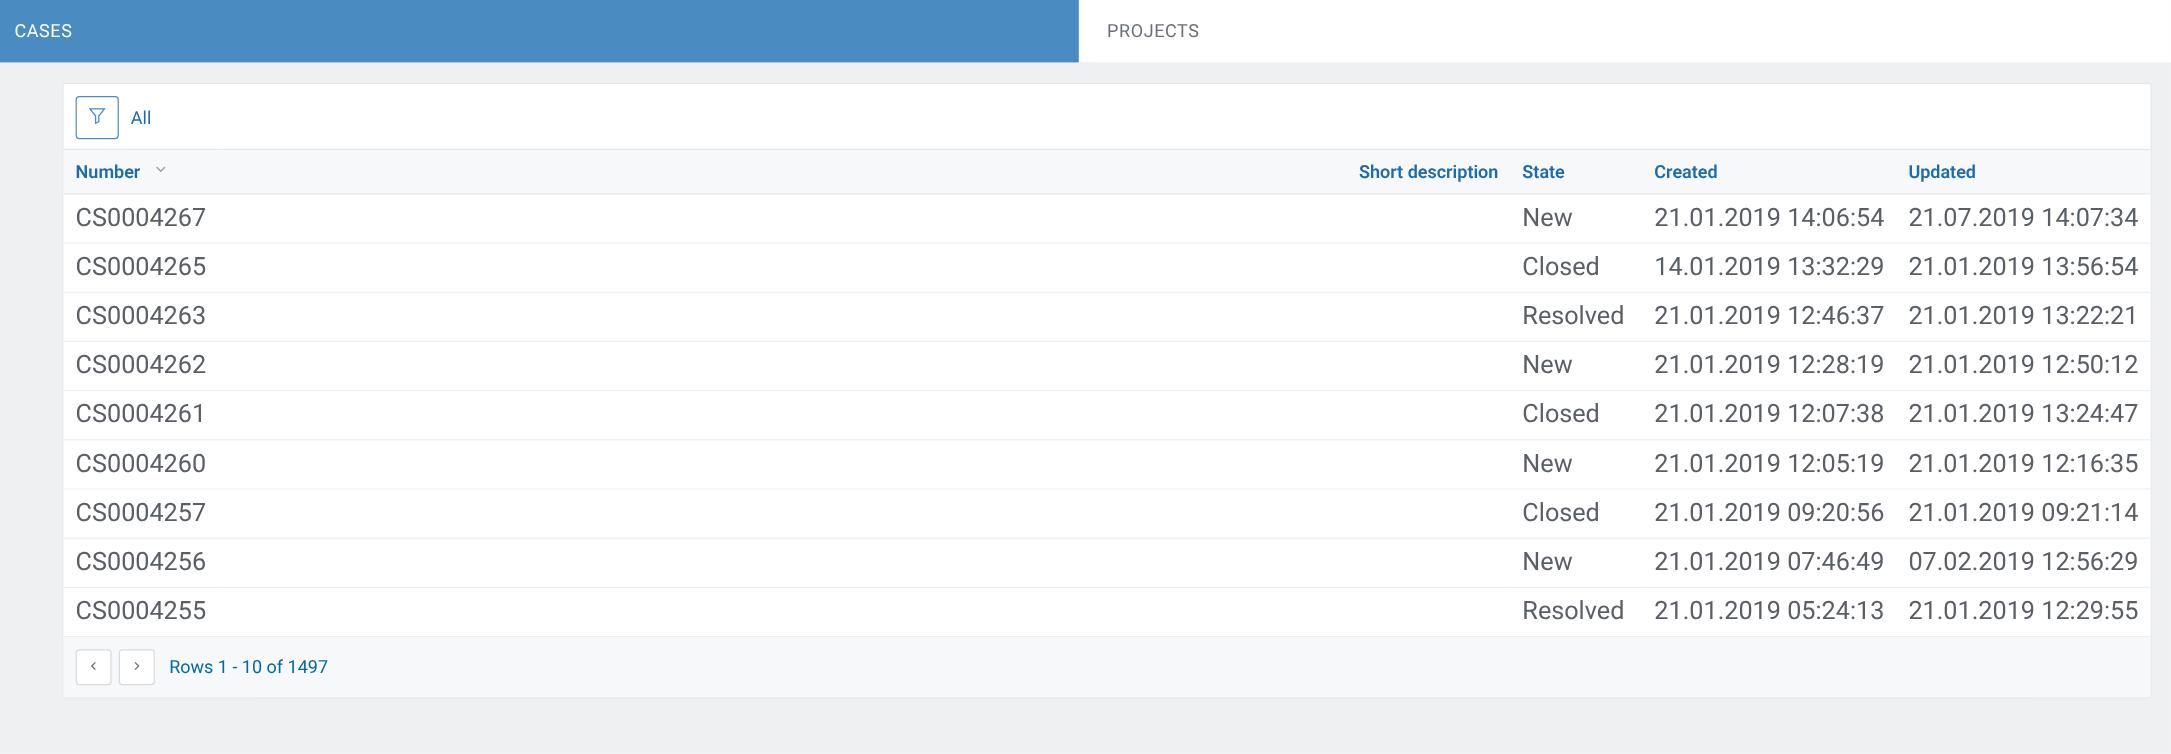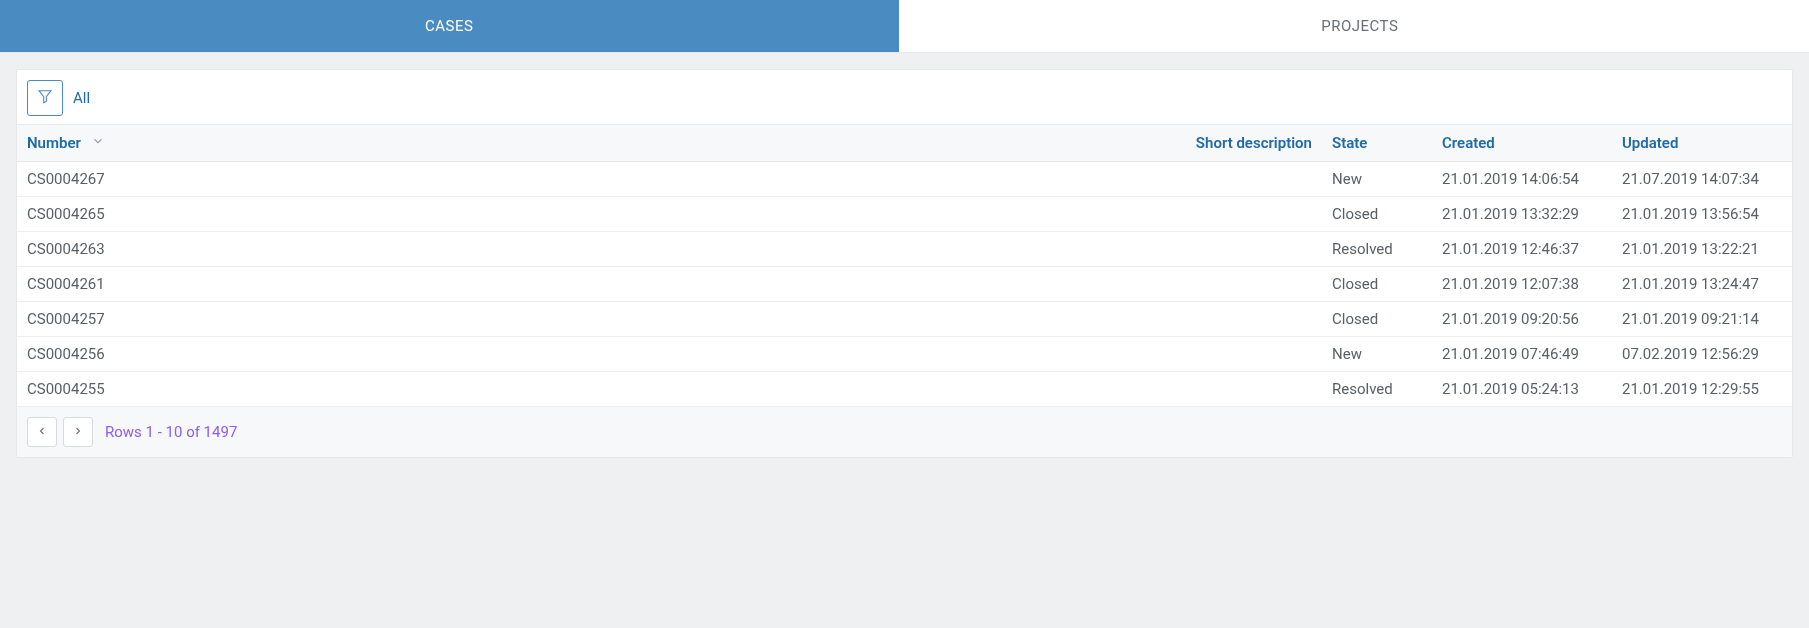--- a/index.html
+++ b/index.html
@@ -9,35 +9,35 @@
     color: #444;
     font-size: 15px;
   }
   .tabs {
     display: flex;
     background: #fff;
     border-bottom: 1px solid #e6e8ea;
   }
   .tab {
     flex: 1;
-    text-align: center;
-    padding: 17px 0;
+    padding: 17px 12px;
     font-size: 15px;
     letter-spacing: 0.5px;
     cursor: pointer;
     color: #b9bdc2;
     background: #fff;
   }
   .tab.middle { color: #6b7077; margin-left: 12px; }
   .tab.active {
     background: #4a8bc2;
     color: #fff;
   }
   .container {
     padding: 16px;
+    margin-left: 36px;
   }
   .panel {
     background: #fff;
     border: 1px solid #e6e8ea;
     border-radius: 2px;
   }
   .toolbar {
     padding: 10px 10px 8px 10px;
     display: flex;
     align-items: center;
@@ -77,21 +77,21 @@
     display: inline-flex;
     align-items: center;
     gap: 10px;
     cursor: pointer;
   }
   thead th .sort-icon svg { width: 14px; height: 14px; stroke: #9aa1a9; fill: none; stroke-width: 2; }
   tbody td {
     padding: 8px 10px;
     border-bottom: 1px solid #eceef0;
     color: #5a5f66;
-    font-size: 15px;
+    font-size: 21px;
     white-space: nowrap;
   }
   tbody tr { background: #fff; cursor: pointer; }
   .col-number { width: 130px; }
   .col-desc { width: auto; text-align: right; }
   .col-state { width: 110px; }
   .col-created { width: 180px; }
   .col-updated { width: 180px; }
   .pager {
     display: flex;
@@ -106,21 +106,21 @@
     height: 30px;
     border: 1px solid #d7dade;
     border-radius: 3px;
     background: #fff;
     display: flex;
     align-items: center;
     justify-content: center;
     cursor: pointer;
   }
   .pager-btn svg { width: 12px; height: 12px; stroke: #6b7077; fill: none; stroke-width: 2.2; }
-  .pager-text { color: #8b5cf6; font-size: 15px; }
+  .pager-text { color: #0369a1; font-size: 15px; }
 </style>
 </head>
 <body>
 
 <div class="tabs">
   <div class="tab active">CASES</div>
   <div class="tab middle">PROJECTS</div>
 </div>
 
 <div class="container">
@@ -178,36 +178,50 @@
             <td class="col-number">CS0004267</td>
             <td class="col-desc"></td>
             <td class="col-state">New</td>
             <td class="col-created">21.01.2019 14:06:54</td>
             <td class="col-updated">21.07.2019 14:07:34</td>
           </tr>
           <tr>
             <td class="col-number">CS0004265</td>
             <td class="col-desc"></td>
             <td class="col-state">Closed</td>
-            <td class="col-created">21.01.2019 13:32:29</td>
+            <td class="col-created">14.01.2019 13:32:29</td>
             <td class="col-updated">21.01.2019 13:56:54</td>
           </tr>
           <tr>
             <td class="col-number">CS0004263</td>
             <td class="col-desc"></td>
             <td class="col-state">Resolved</td>
             <td class="col-created">21.01.2019 12:46:37</td>
             <td class="col-updated">21.01.2019 13:22:21</td>
           </tr>
           <tr>
+            <td class="col-number">CS0004262</td>
+            <td class="col-desc"></td>
+            <td class="col-state">New</td>
+            <td class="col-created">21.01.2019 12:28:19</td>
+            <td class="col-updated">21.01.2019 12:50:12</td>
+          </tr>
+          <tr>
             <td class="col-number">CS0004261</td>
             <td class="col-desc"></td>
             <td class="col-state">Closed</td>
             <td class="col-created">21.01.2019 12:07:38</td>
             <td class="col-updated">21.01.2019 13:24:47</td>
+          </tr>
+          <tr>
+            <td class="col-number">CS0004260</td>
+            <td class="col-desc"></td>
+            <td class="col-state">New</td>
+            <td class="col-created">21.01.2019 12:05:19</td>
+            <td class="col-updated">21.01.2019 12:16:35</td>
           </tr>
           <tr>
             <td class="col-number">CS0004257</td>
             <td class="col-desc"></td>
             <td class="col-state">Closed</td>
             <td class="col-created">21.01.2019 09:20:56</td>
             <td class="col-updated">21.01.2019 09:21:14</td>
           </tr>
           <tr>
             <td class="col-number">CS0004256</td>

